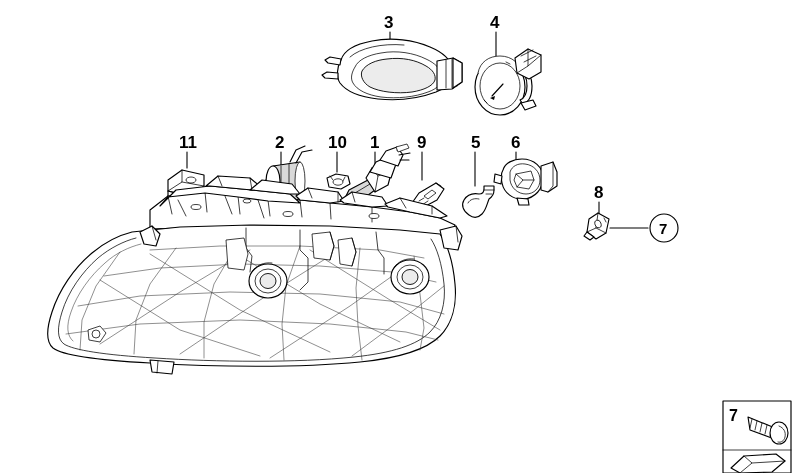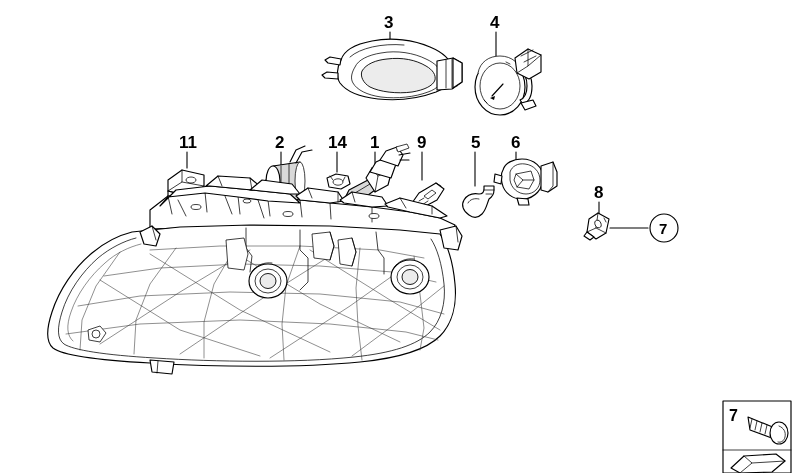--- a/index.html
+++ b/index.html
@@ -374,21 +374,21 @@
         <path class="fw" d="M731 468 L744 456 L776 454 L785 461 L772 472 L740 473 Z"></path>
         <path class="ln-t" d="M744 456 L752 463 L740 473 M752 463 L785 461"></path>
       </g>
     </g>
   </svg>
 
   <div class="num-label" style="left:384px; top:14px;">3</div>
   <div class="num-label" style="left:490px; top:14px;">4</div>
   <div class="num-label" style="left:179px; top:134px;">11</div>
   <div class="num-label" style="left:275px; top:134px;">2</div>
-  <div class="num-label" style="left:328px; top:134px;">14</div>
+  <div class="num-label" style="left:328px; top:134px;">10</div>
   <div class="num-label" style="left:370px; top:134px;">1</div>
   <div class="num-label" style="left:417px; top:134px;">9</div>
   <div class="num-label" style="left:471px; top:134px;">5</div>
   <div class="num-label" style="left:511px; top:134px;">6</div>
   <div class="num-label" style="left:594px; top:184px;">8</div>
 
   <div class="callout-num" style="left:659px; top:221px;">7</div>
 
   <div class="legend-num" style="left:729px; top:408px;">7</div>
 

